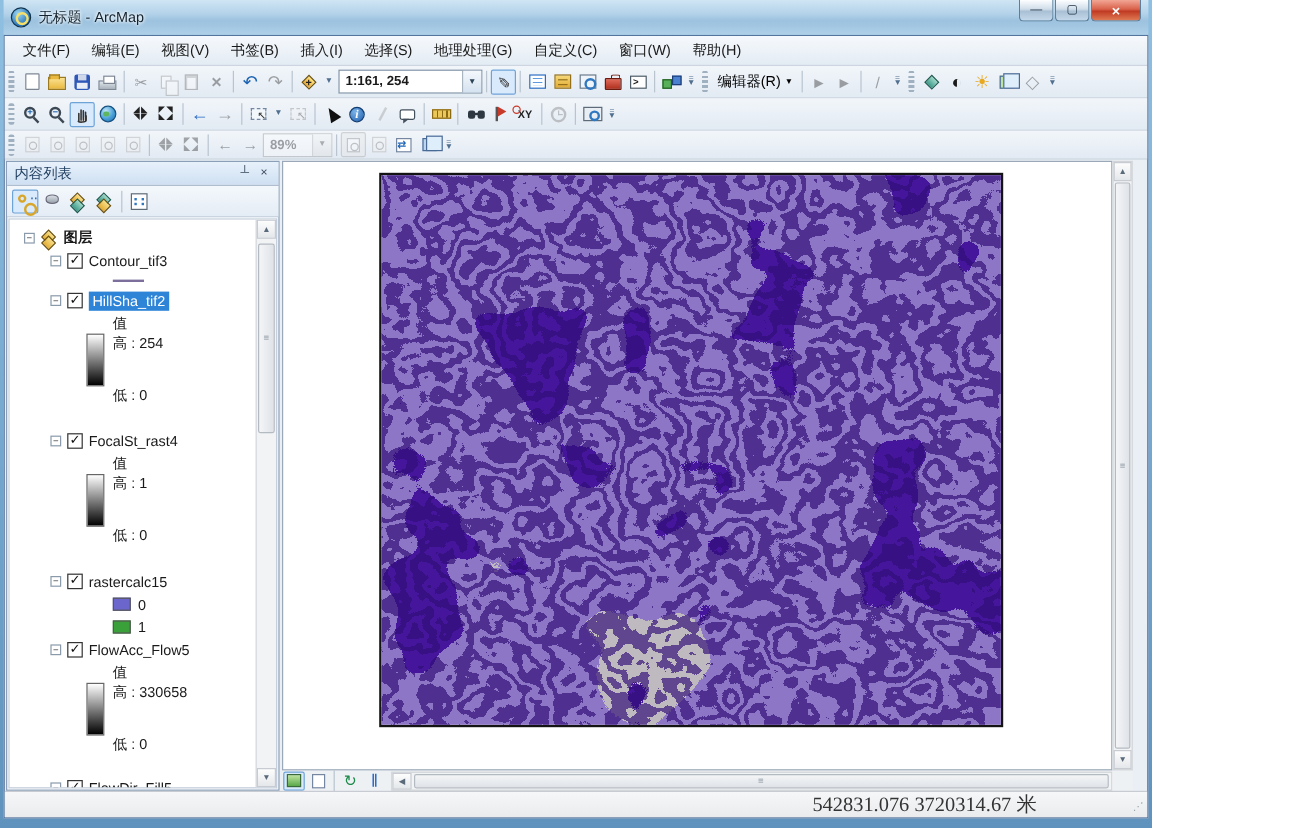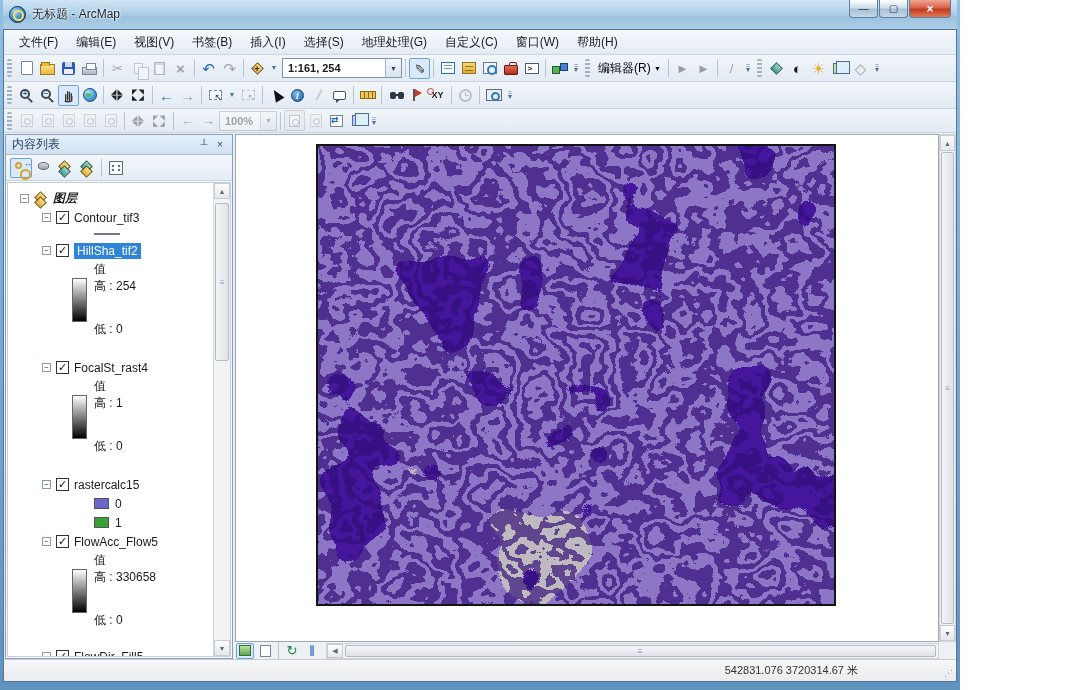--- a/index.html
+++ b/index.html
@@ -132,21 +132,21 @@
   .i-ddp::before { content:""; position:absolute; left:2px; top:-3px; width:12px; height:11px;
     background:#dfeefb; border:1px solid #4a6a96; }
   .i-hand { width:15px; height:15px; }
 
   
   .scale-combo { width:120px; margin-left:2px; }
   .layer-combo { width:150px; }
   .pct-combo { width:58px; }
 
   
-  .main { flex:1; display:flex; min-height:0; padding:1px 0 0 1px;justify-content:center; }
+  .main { flex:1; display:flex; min-height:0; padding:1px 12px 0 1px;justify-content:center; }
 
   
   .toc { width:228px; background:#f3f6fa; border:1px solid #8ba0b8; display:flex; flex-direction:column; margin-right:2px; }
   .toc-header { height:20px; display:flex; align-items:center; padding:0 4px 0 6px;
     background:linear-gradient(#e7f1fb,#cfe0f2); border-bottom:1px solid #aebed0; color:#1c3least; color:#1c3a5c; }
   .toc-title { flex:1; font-size:12px; }
   .toc-pin, .toc-close { width:16px; height:15px; display:flex; align-items:center; justify-content:center;
     font-size:10px; color:#3a4a5c; }
   .toc-tools { height:26px; display:flex; align-items:center; padding-left:4px;
     background:linear-gradient(#f4f8fc,#e4ecf5); border-bottom:1px solid #c9d4e0; }
@@ -167,21 +167,21 @@
 
   .toc-tree { flex:1; background:#fff; margin:1px; border:1px solid #c4cfdb; position:relative; overflow:hidden;
     padding-top:6px; }
   .trow { display:flex; align-items:center; height:19px; }
   .exp { width:9px; height:9px; border:1px solid #8a9aaa; background:#fff; font-size:8px; line-height:7px;
     text-align:center; color:#333; margin-right:5px; flex:none; }
   .cbx { width:13px; height:13px; border:1px solid #333; background:#fff; font-size:11px; font-weight:bold;
     line-height:11px; text-align:center; color:#111; margin-right:5px; flex:none; }
   .lname { font-size:12px; white-space:nowrap; }
   .lname.selected { background:#2e85d8; color:#fff; padding:1px 3px; }
-  .root-label { font-weight:bold;font-style:italic; }
+  .root-label { font-weight:bold; }
   .leg-line { width:26px; height:2px; background:#7c6f9c; margin:6px 0 6px 86px; }
   .vlabel { height:18px; display:flex; align-items:center; padding-left:86px; }
   .rampblk { display:flex; padding-left:64px; margin-bottom:6px; }
   .ramp { width:15px; height:44px; border:1px solid #666; background:linear-gradient(#ffffff,#000000); flex:none; }
   .ramp-labels { display:flex; flex-direction:column; justify-content:space-between; height:60px; margin-left:7px; }
   .classrow { display:flex; align-items:center; height:19px; padding-left:86px; }
   .swatch { width:15px; height:11px; border:1px solid #555; margin-right:6px; flex:none; }
 
   .toc-vsb { position:absolute; top:0; right:0; bottom:0; width:17px; background:#f2f3f5; border-left:1px solid #d4d8dc; }
   .sb-btn { height:16px; display:flex; align-items:center; justify-content:center; font-size:7px; color:#5a6a7a;
@@ -206,21 +206,21 @@
   .hsb { flex:1; display:flex; align-items:stretch; height:16px; margin-left:4px; background:#f2f3f5; border:1px solid #d0d4d8; }
   .hsb .sb-btn { width:16px; height:100%; }
   .hsb .track { flex:1; position:relative; }
   .hsb .thumb { position:absolute; top:1px; bottom:1px; left:2px; right:2px; border:1px solid #b4bac2;
     border-radius:2px; background:linear-gradient(#f4f5f7,#dfe3e8); }
   .corner { background:#eef1f4; }
 
   
   .statusbar { height:22px; background:linear-gradient(#f6f7f8,#e9ebed); border-top:1px solid #c8ccd2;
     position:relative; display:flex; align-items:center; }
-  .coords { position:absolute; right:98px; font-size:11px; color:#333; }
+  .coords { position:absolute; right:92px; font-size:17px; color:#333;font-family:Liberation Serif, serif; }
   .sizegrip { position:absolute; right:3px; bottom:3px; font-size:9px; color:#9aa4ae; }
 
   .watermark { position:absolute; right:10px; bottom:12px; font-size:33px; font-weight:bold; color:#fff;
     letter-spacing:1px; z-index:50;
     text-shadow:-2px -2px 0 #000, 2px -2px 0 #000, -2px 2px 0 #000, 2px 2px 0 #000, 0 2px 0 #000, 2px 0 0 #000; }
 </style>
 </head>
 <body>
 
 <div class="win">
@@ -478,21 +478,21 @@
           </span>
         </span>
       <span class="sep"></span>
       <span class="ic dis">
           <span class="gi">←</span>
         </span>
       <span class="ic dis">
           <span class="gi">→</span>
         </span>
       <span class="combo pct-combo dis">
-        <span class="cval">100%</span>
+        <span class="cval">89%</span>
         <span class="dd">▼</span>
       </span>
       <span class="sep"></span>
       <span class="ic boxed dis">
           <span class="i-layoutview i-pgz"></span>
         </span>
       <span class="ic dis">
           <span class="i-pgz"></span>
         </span>
       <span class="ic">

